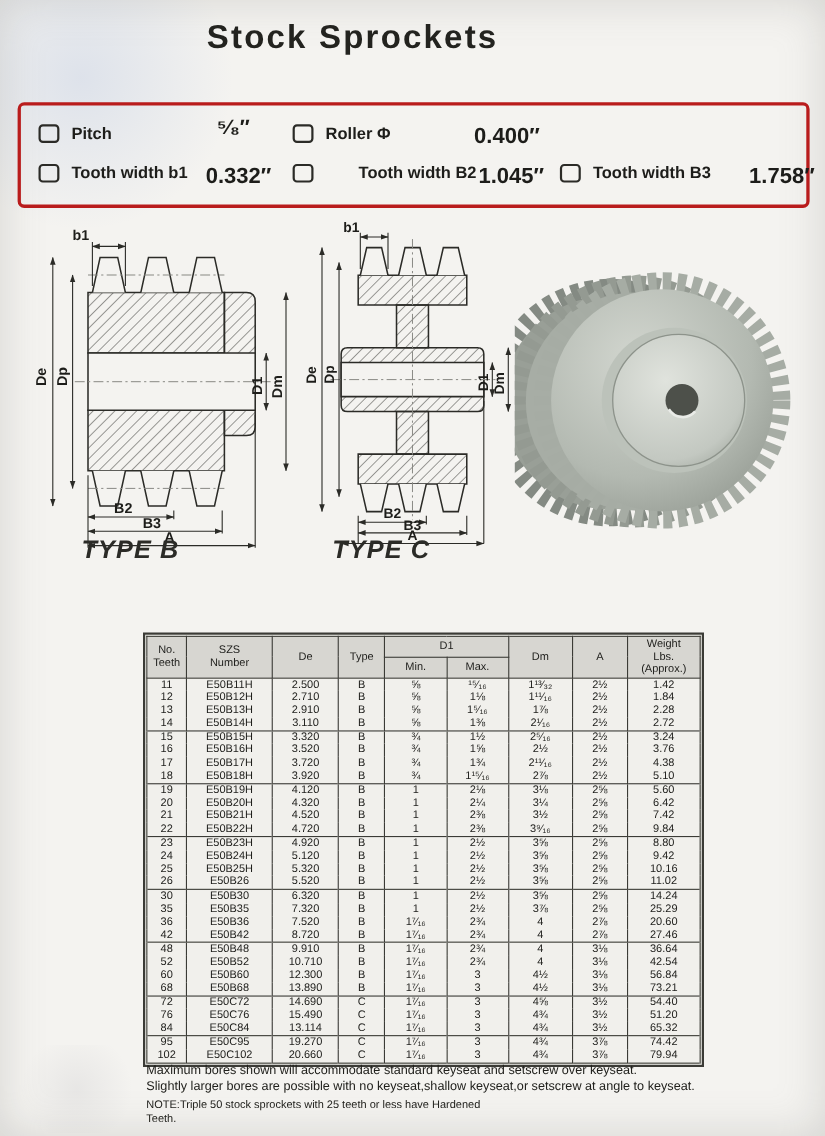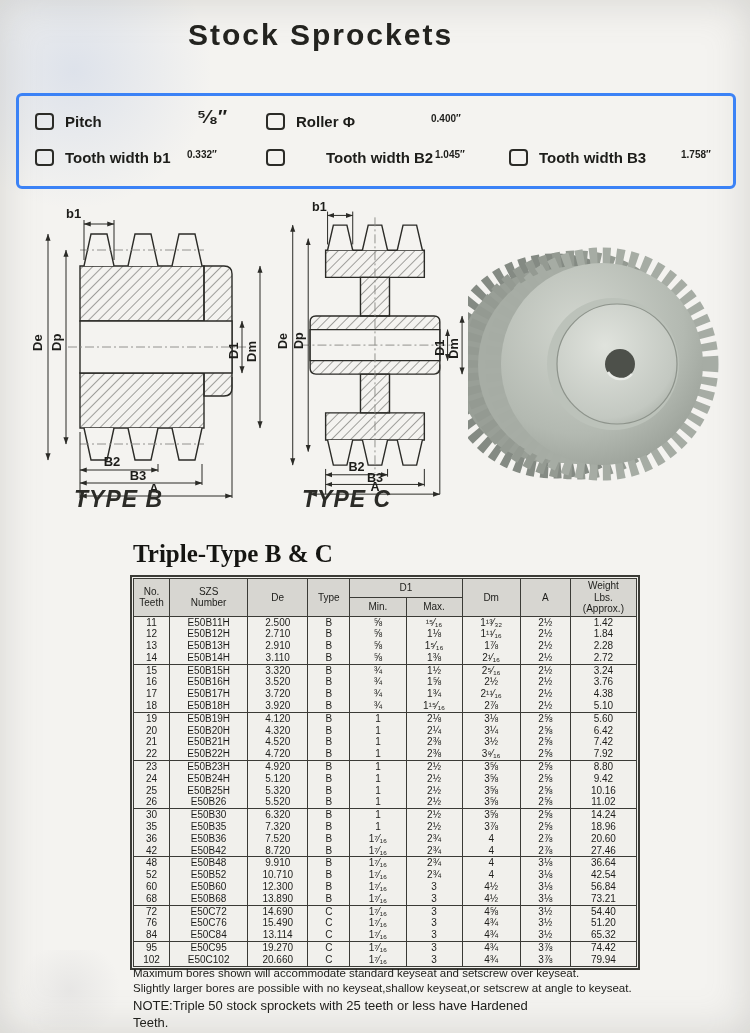--- a/index.html
+++ b/index.html
@@ -17,25 +17,25 @@
   }
   .smudge {
     position:absolute; left:10px; top:950px; width:120px; height:80px;
     background:radial-gradient(circle, rgba(140,140,150,.12), rgba(140,140,150,0) 70%);
   }
   .catalog-no { position:absolute; left:22px; top:14px; font-size:34px; font-weight:bold; letter-spacing:1px; color:#23231f; }
   .page-title { position:absolute; left:188px; top:18px; font-size:30px; font-weight:bold; letter-spacing:2px; color:#23231f; }
 
   
   .spec-box { position:absolute; left:16px; top:93px; width:714px; height:90px;
-    border:3px solid #3b82f6; border-radius:6px; }
+    border:3px solid #b91c1c; border-radius:6px; }
   .spec-item { position:absolute; display:flex; align-items:center; }
   .spec-check { width:15px; height:13px; border:2px solid #2b2b27; border-radius:4px; margin-right:11px; flex:none; }
   .spec-label { font-weight:bold; font-size:15px; white-space:nowrap; }
-  .spec-value { position:absolute; font-weight:bold; font-size:10px; white-space:nowrap; }
+  .spec-value { position:absolute; font-weight:bold; font-size:20px; white-space:nowrap; }
   .spec-value.big { font-size:19px; }
 
   
   .dwg { position:absolute; }
   .dwg line, .dwg path, .dwg rect { vector-effect:non-scaling-stroke; }
   .type-label { position:absolute; font-size:23px; font-weight:bold; font-style:italic; letter-spacing:1px; color:#2b2b27; }
 
   
   .table-title { position:absolute; left:133px; top:540px; font-family:"Liberation Serif", serif;
     font-weight:bold; font-size:25px; color:#15151२; color:#151512; }
@@ -47,21 +47,21 @@
   }
   table.spk td {
     border-left:1px solid #3b3b36; border-right:1px solid #3b3b36;
     font-size:10px; height:11.8px; line-height:11.8px; padding:0 2px;
     text-align:center; white-space:nowrap; color:#1d1d1a;
   }
   table.spk tr.gs td { border-top:1.5px solid #3b3b36; }
   table.spk tbody tr:first-child td { border-top:none; }
 
   .footnotes { position:absolute; left:133px; top:966px; font-size:11.5px; line-height:1.3; color:#21211d; width:600px; }
-  .note { position:absolute; left:133px; top:998px; font-size:13px; line-height:1.3; color:#21211d; white-space:pre-line; width:480px; }
+  .note { position:absolute; left:133px; top:998px; font-size:10px; line-height:1.3; color:#21211d; white-space:pre-line; width:480px; }
 </style>
 </head>
 <body>
 
 <div class="page">
   <div class="watermark"></div>
   <div class="smudge"></div>
 
   <div class="page-title">Stock Sprockets</div>
 
@@ -232,21 +232,20 @@
     <circle cx="134" cy="140" r="101" fill="url(#disc)"></circle>
 
     <circle cx="145" cy="140" r="66" fill="#bcc2ba"></circle>
     <circle cx="149" cy="140" r="60" fill="url(#hubg)"></circle>
     <circle cx="149" cy="140" r="60" fill="none" stroke="#8d938b" stroke-width="1.2"></circle>
 
     <circle cx="152" cy="140" r="15" fill="#4d504a"></circle>
     <path d="M140,148 a15,15 0 0 0 24,2" fill="none" stroke="#e9ebe7" stroke-width="2.5"></path>
   </svg>
 
-  <div class="table-title">Triple-Type B &amp; C</div>
   <div class="table-wrap">
     <table class="spk">
       <colgroup>
         <col style="width:36px">
           <col style="width:78px">
           <col style="width:60px">
           <col style="width:42px">
         <col style="width:56px">
           <col style="width:56px">
           <col style="width:58px">
@@ -398,21 +397,21 @@
         </tr>
           <tr>
           <td>22</td>
           <td>E50B22H</td>
           <td>4.720</td>
           <td>B</td>
           <td>1</td>
           <td>2⅜</td>
           <td>3⁹⁄₁₆</td>
           <td>2⅝</td>
-          <td>7.92</td>
+          <td>9.84</td>
         </tr>
           <tr class="gs">
           <td>23</td>
           <td>E50B23H</td>
           <td>4.920</td>
           <td>B</td>
           <td>1</td>
           <td>2½</td>
           <td>3⅝</td>
           <td>2⅝</td>
@@ -464,21 +463,21 @@
         </tr>
           <tr>
           <td>35</td>
           <td>E50B35</td>
           <td>7.320</td>
           <td>B</td>
           <td>1</td>
           <td>2½</td>
           <td>3⅞</td>
           <td>2⅝</td>
-          <td>18.96</td>
+          <td>25.29</td>
         </tr>
           <tr>
           <td>36</td>
           <td>E50B36</td>
           <td>7.520</td>
           <td>B</td>
           <td>1⁷⁄₁₆</td>
           <td>2¾</td>
           <td>4</td>
           <td>2⅞</td>

